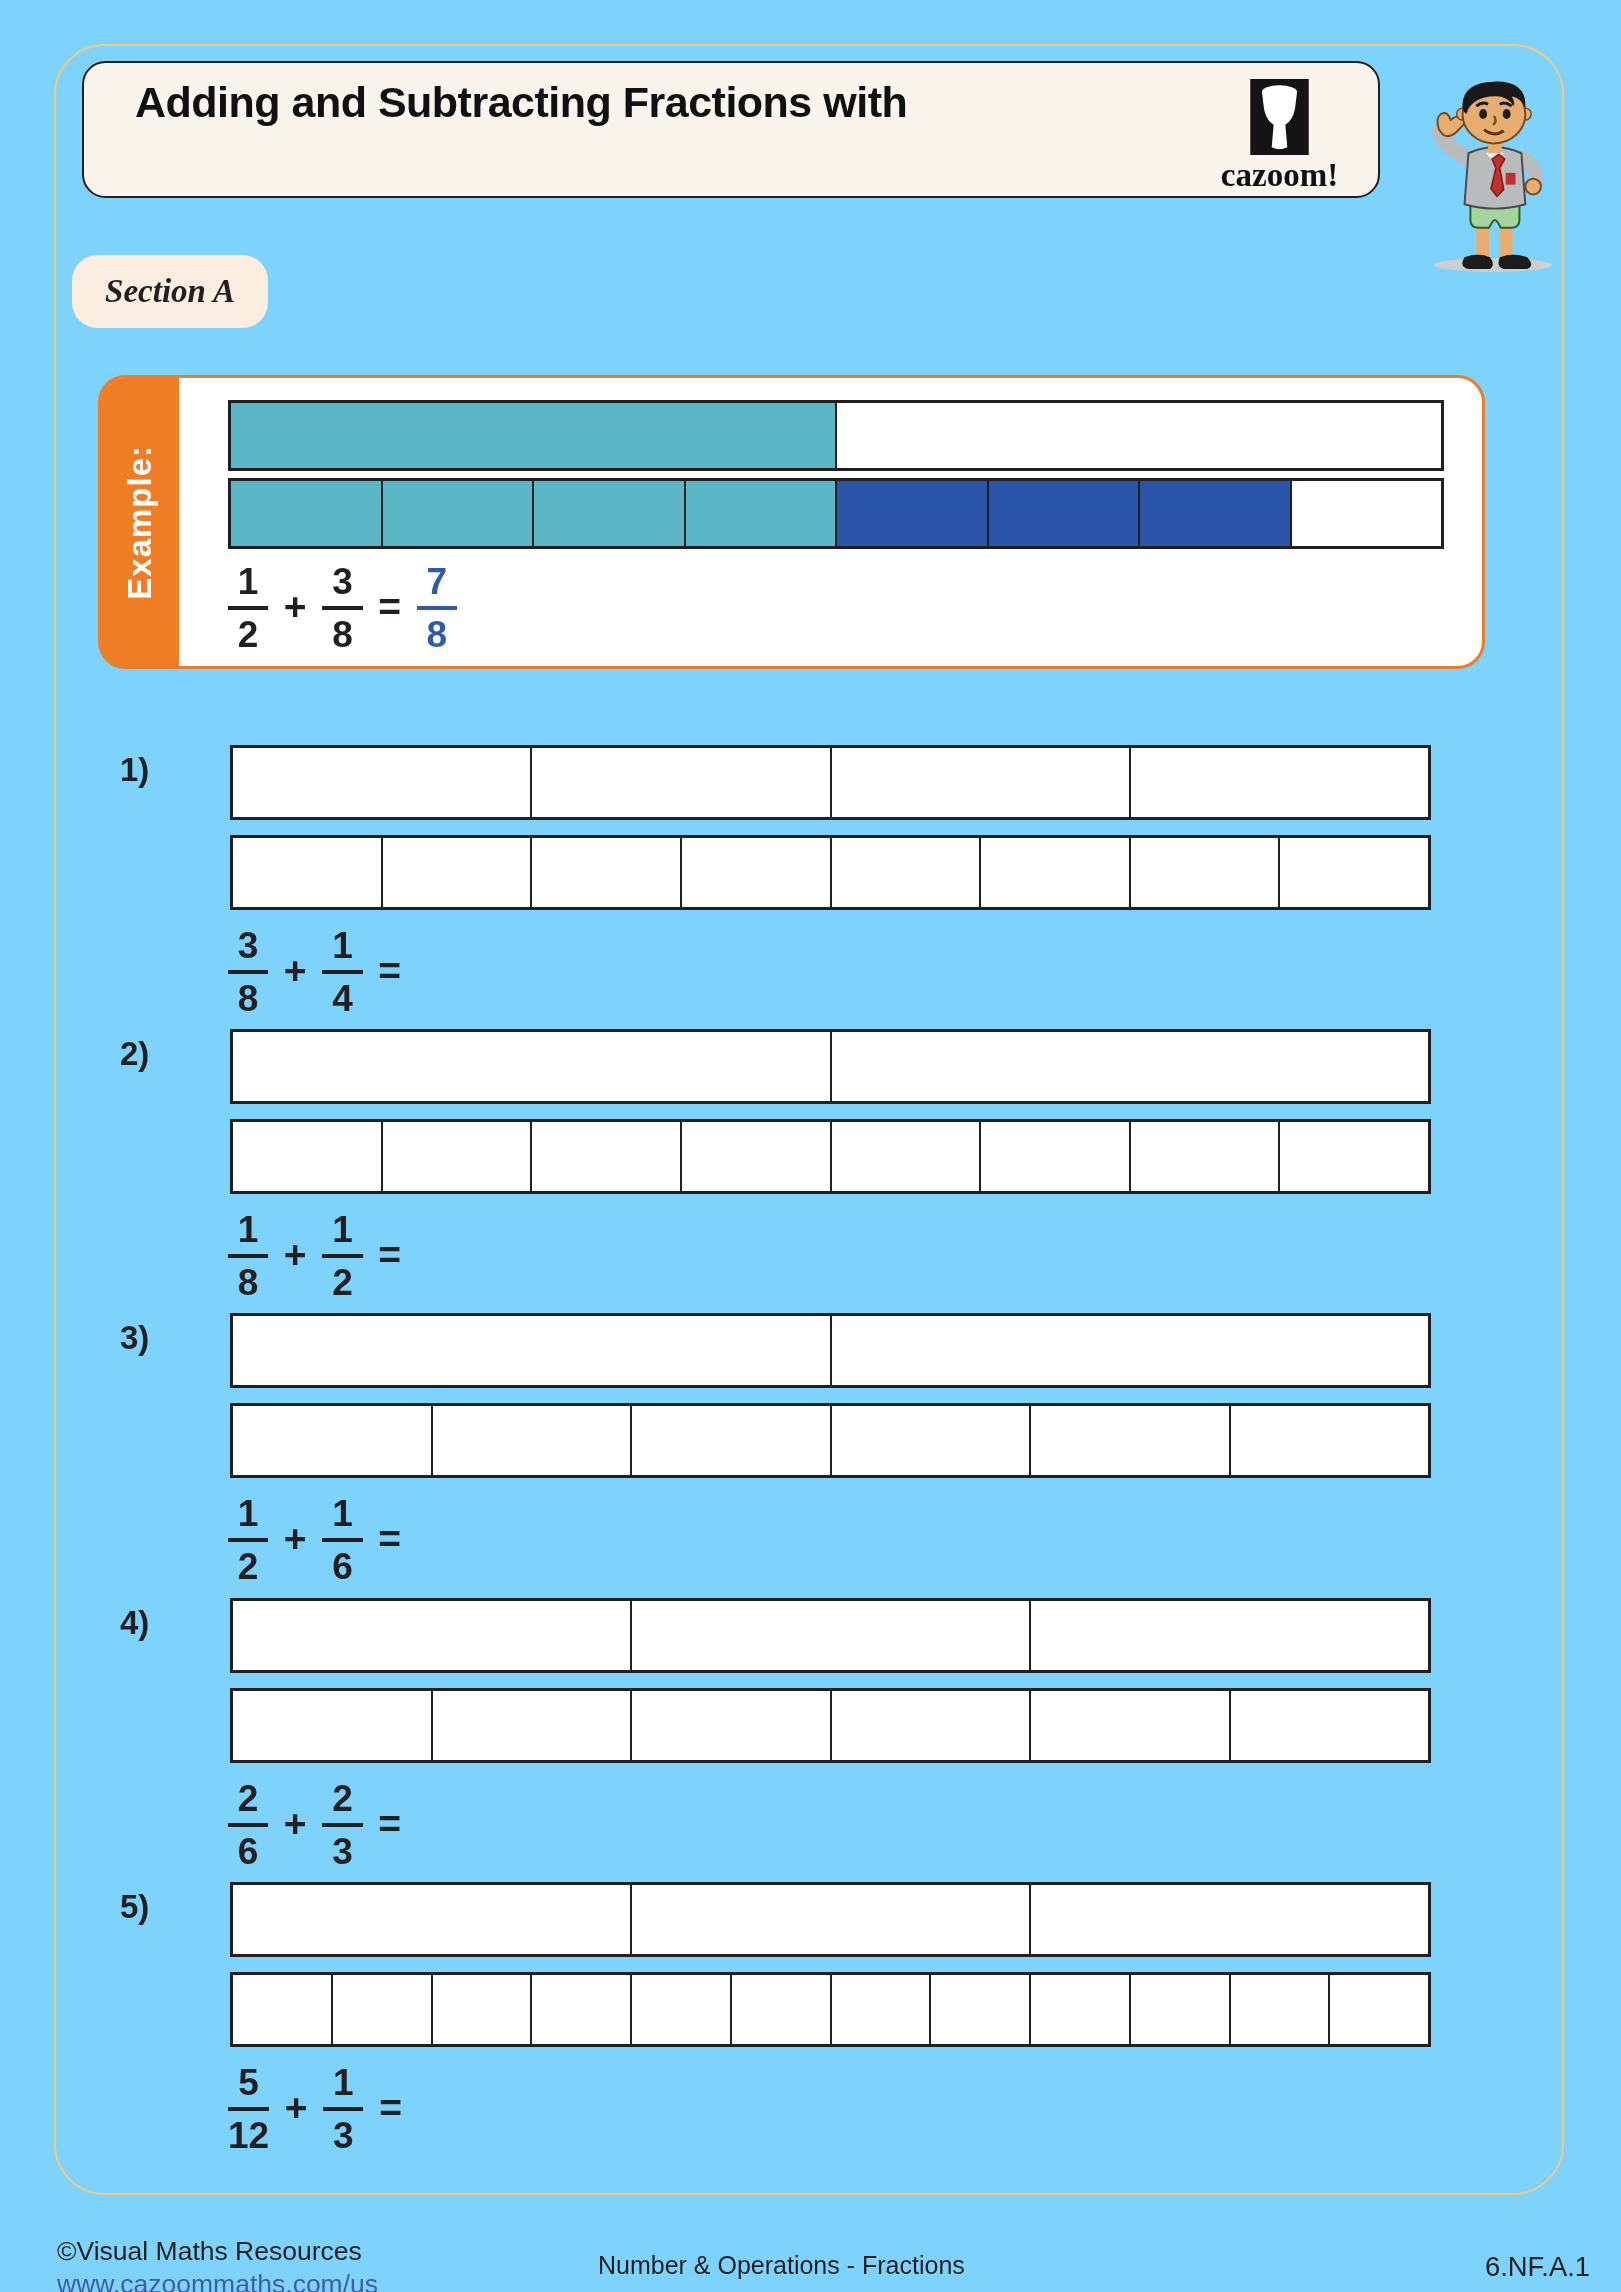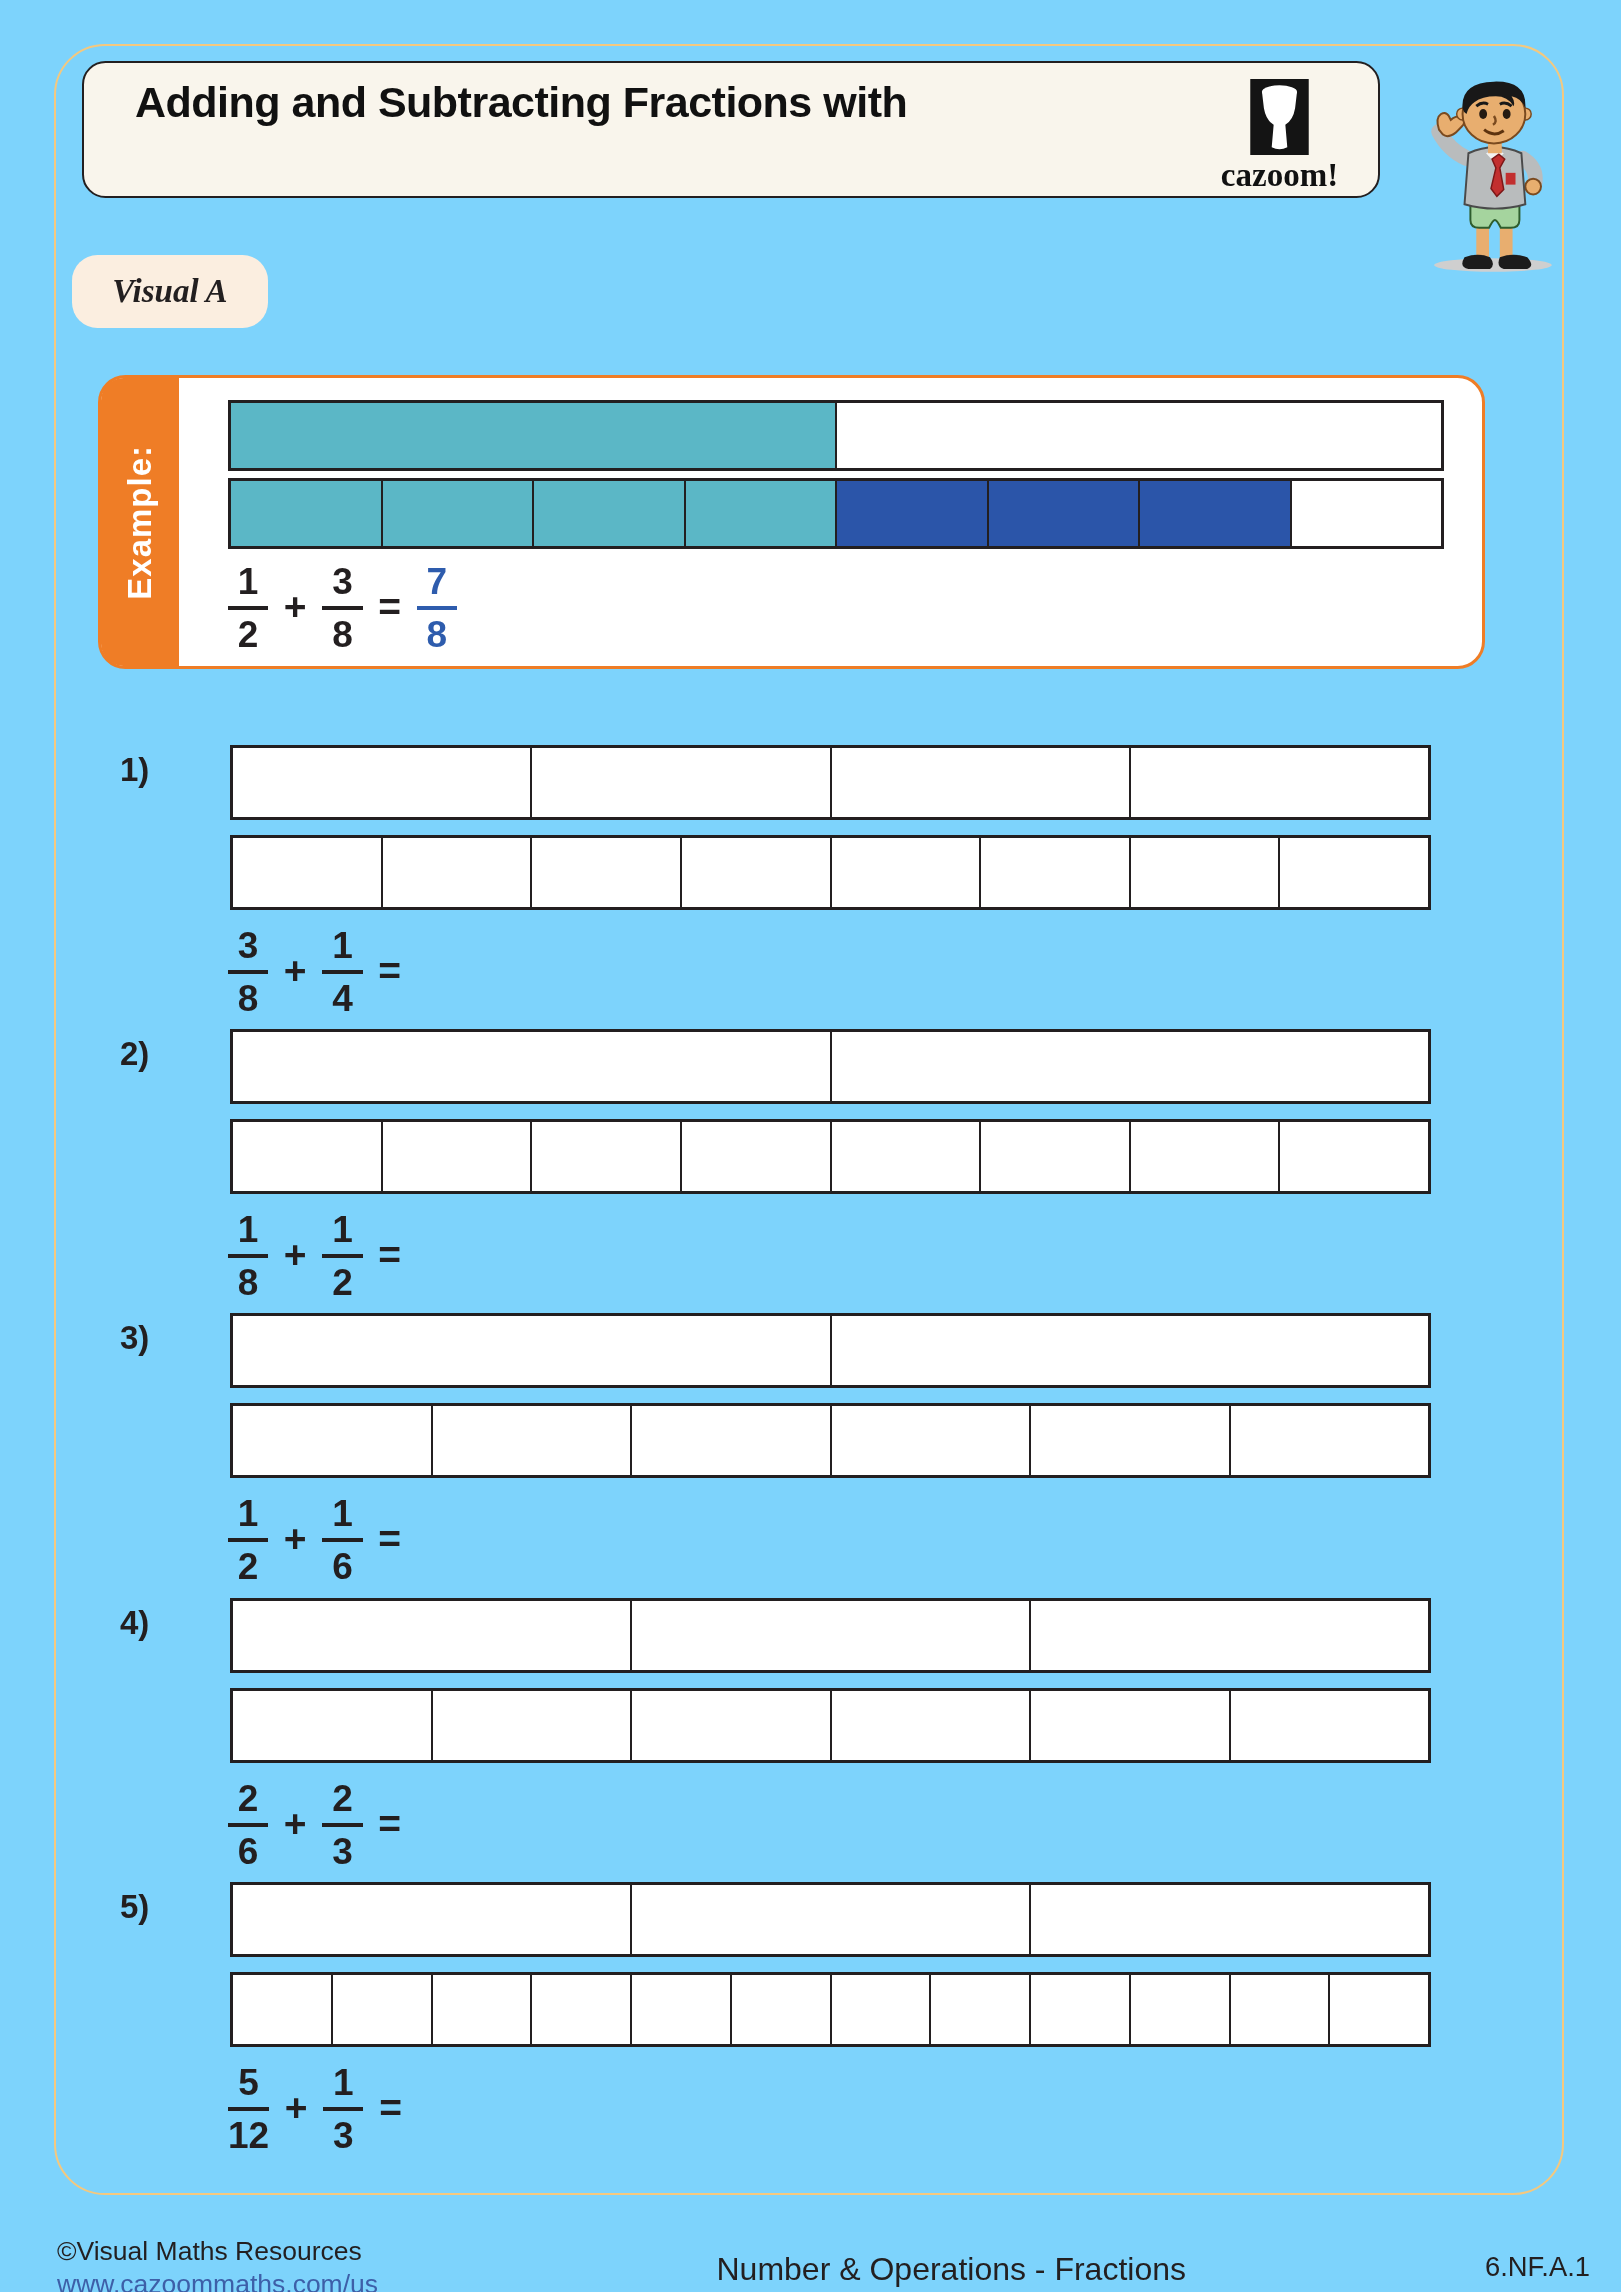--- a/index.html
+++ b/index.html
@@ -58,21 +58,21 @@
   
   .question{position:absolute;left:0;width:1621px;height:284px;}
   .q-label{position:absolute;left:120px;top:5.9px;font-size:33px;font-weight:700;}
   .q-tape-top{left:230px;top:0;width:1195px;height:69px;}
   .q-tape-bottom{left:230px;top:90px;width:1195px;height:69px;}
   .q-equation{position:absolute;left:228px;top:180px;}
 
   
   .footer-left{position:absolute;left:57px;top:2235px;font-size:26.5px;line-height:33px;}
   .site-link{color:#3d5fa8;text-decoration:underline;}
-  .footer-center{position:absolute;left:598px;top:2251px;width:588px;text-align:right;font-size:32px;}
+  .footer-center{position:absolute;left:598px;top:2251px;width:588px;text-align:left;font-size:25px;}
   .footer-right{position:absolute;right:31px;top:2251px;font-size:27.4px;}
 </style>
 </head>
 <body>
 
 <div class="page">
 
   <div class="frame"></div>
 
   <div class="title-box">
@@ -111,21 +111,21 @@
     <path d="M74 52 q-2 -26 32 -27 q34 -1 32 27 q-4 -10 -14 -12 q4 6 2 10 q-6 -10 -18 -10 q-14 0 -22 6 q-6 4 -8 12 q-3 -2 -4 -6 z" fill="#181818"></path>
     <path d="M88 50 q6 -5 12 -2" stroke="#181818" stroke-width="3" fill="none"></path>
     <path d="M112 48 q6 -3 12 2" stroke="#181818" stroke-width="3" fill="none"></path>
     <ellipse cx="95" cy="58" rx="4" ry="5" fill="#241a12"></ellipse>
     <ellipse cx="119" cy="58" rx="4" ry="5" fill="#241a12"></ellipse>
     <path d="M106 60 q4 6 -1 9" stroke="#7a4a1f" stroke-width="2.5" fill="none"></path>
     <path d="M96 74 q10 8 20 1" stroke="#5d330f" stroke-width="3" fill="none"></path>
   </svg>
 
   <div class="section-label">
-    <span>Visual A</span>
+    <span>Section A</span>
   </div>
 
   <div class="example-box">
     <div class="example-tab">
       <span>Example:</span>
     </div>
   </div>
   <div class="tape ex-tape-top" id="ex-tape-top">
       <div class="cell" style="background: rgb(91, 183, 198);"></div>
       <div class="cell" style="background: rgb(255, 255, 255);"></div>

